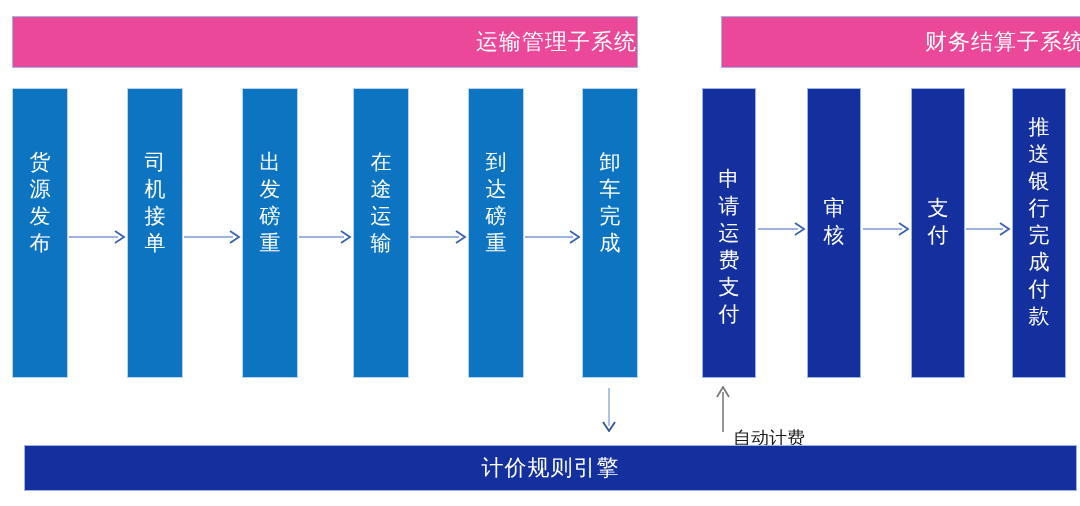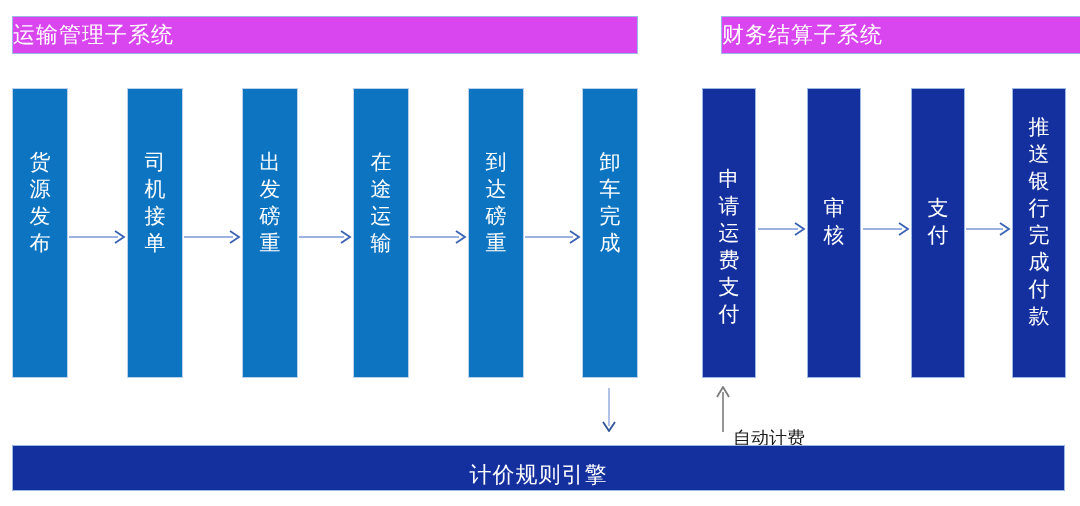--- a/index.html
+++ b/index.html
@@ -7,27 +7,27 @@
     position: relative;
     width: 1080px;
     height: 506px;
     background: #ffffff;
     font-family: "Liberation Sans", "DejaVu Sans", sans-serif;
     overflow: hidden;
   }
   .header {
     position: absolute;
     top: 16px;
-    height: 38px;
-    background: #d946ef;
+    height: 52px;
+    background: #ec4899;
     border: 1px solid #9CB7E3;
     box-sizing: border-box;
     display: flex;
     align-items: center;
-    justify-content: flex-start;
+    justify-content: flex-end;
   }
   .header span {
     color: #ffffff;
     font-size: 22px;
     letter-spacing: 1px;
   }
   .header.left-hd  { left: 12px;  width: 626px; }
   .header.right-hd { left: 721px; width: 366px; }
 
   .col {
@@ -50,29 +50,29 @@
     line-height: 27px;
   }
   .shift-up-lg { padding-bottom: 62px; }
   .shift-down  { padding-top: 26px; }
   .shift-up    { padding-bottom: 24px; }
 
   .arrow { position: absolute; }
 
   .engine-bar {
     position: absolute;
-    left: 12px;
+    left: 24px;
     top: 445px;
     width: 1053px;
     height: 46px;
     background: #14309E;
     border: 1px solid #9CB7E3;
     box-sizing: border-box;
     display: flex;
-    align-items: flex-end;
+    align-items: center;
     justify-content: center;
   }
   .engine-bar span {
     color: #ffffff;
     font-size: 22px;
     letter-spacing: 1px;
   }
   .annotation {
     position: absolute;
     left: 733px;

